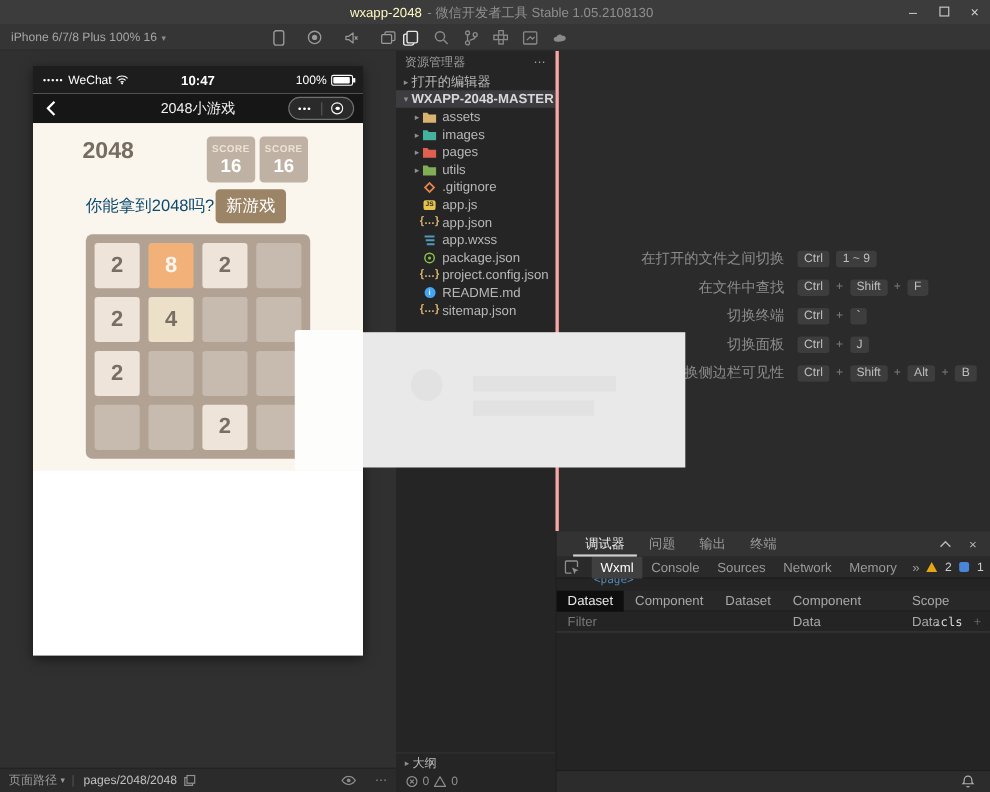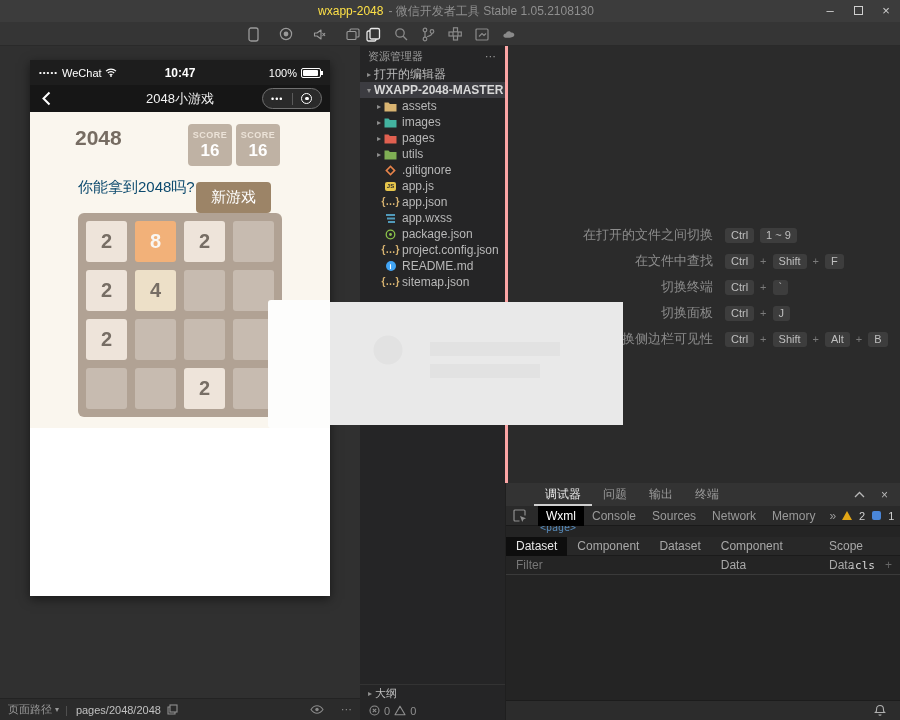--- a/index.html
+++ b/index.html
@@ -6,21 +6,21 @@
   *{box-sizing:border-box;}
   .app{position:relative;width:900px;height:720px;background:#2f2f2f;overflow:hidden;
        font-family:"Liberation Sans","DejaVu Sans",sans-serif;-webkit-font-smoothing:antialiased;}
 
   
   .titlebar{position:absolute;top:0;left:0;right:0;height:22px;background:#3c3c3c;
             display:flex;align-items:center;font-size:12px;color:#c8c8c8;z-index:5;}
   .menus{display:flex;padding-left:4px;}
   .menu-item{padding:0 9px;line-height:22px;cursor:default;white-space:nowrap;}
   .win-title{position:absolute;left:50%;transform:translateX(-50%);white-space:nowrap;font-size:12px;}
-  .win-title .proj{color:#fde047;padding-left:12px;}
+  .win-title .proj{color:#fef9c3;padding-left:12px;}
   .win-title .suffix{color:#8f8f8f;margin-left:5px;}
   .win-controls{position:absolute;right:0;top:0;height:22px;display:flex;align-items:center;}
   .win-btn{width:28px;text-align:center;color:#cfcfcf;font-size:13px;line-height:22px;}
   .win-max{display:inline-block;width:9px;height:9px;border:1px solid #cfcfcf;}
 
   
   .devicebar{position:absolute;top:22px;left:0;right:0;height:24px;background:#353535;
              border-bottom:1px solid #2a2a2a;z-index:4;}
   .device-label{position:absolute;left:10px;top:0;line-height:24px;font-size:11px;color:#a6a6a6;}
   .device-label .caret{font-size:8px;margin-left:4px;color:#8d8d8d;}
@@ -54,22 +54,22 @@
 
   
   .p-game{position:absolute;top:52px;left:0;width:300px;height:316px;background:#faf6ee;}
   .g-title{position:absolute;left:45px;top:14px;font-size:21px;font-weight:bold;color:#766c62;}
   .score-box{position:absolute;top:12px;width:44px;height:42px;background:#bfb2a4;border-radius:4px;
              display:flex;flex-direction:column;align-items:center;justify-content:center;}
   .score-box .lbl{font-size:9px;font-weight:bold;color:#ece3d8;letter-spacing:.5px;}
   .score-box .val{font-size:17px;font-weight:bold;color:#fff;margin-top:1px;}
   .box-score{left:158px;} .box-best{left:206px;}
   .g-question{position:absolute;left:48px;top:66px;font-size:15px;color:#0c4a6e;}
-  .g-newgame{position:absolute;left:166px;top:60px;width:75px;height:31px;background:#9c8467;border-radius:4px;
-             color:#fff;font-size:15px;display:flex;align-items:center;justify-content:center;margin-top:10px;}
+  .g-newgame{position:absolute;left:166px;top:60px;width:64px;height:31px;background:#9c8467;border-radius:4px;
+             color:#fff;font-size:15px;display:flex;align-items:center;justify-content:center;}
   .g-grid{position:absolute;left:48px;top:101px;width:204px;height:204px;background:#b1a294;border-radius:6px;
           display:grid;grid-template-columns:repeat(4,41px);grid-template-rows:repeat(4,41px);gap:8px;padding:8px;}
   .cell{border-radius:3px;background:#c7bbb0;display:flex;align-items:center;justify-content:center;
         font-size:20px;font-weight:bold;}
 
   
   .sim-status{position:absolute;left:0;right:0;bottom:0;height:22px;background:#2b2b2b;border-top:1px solid #232323;
               display:flex;align-items:center;font-size:11px;color:#999;padding:0 8px;}
   .sim-status .caret{font-size:8px;margin:0 6px 0 3px;}
   .sim-status .bar{color:#555;margin-right:8px;}
@@ -95,29 +95,29 @@
   .editor{position:absolute;left:505px;top:46px;right:0;height:437px;background:#2b2b2b;border-left:3px solid #fca5a5;}
   .shortcuts{position:absolute;left:0;right:0;top:176px;}
   .sc-row{display:flex;align-items:center;height:26px;}
   .sc-label{width:205px;text-align:right;color:#8c8c8c;font-size:13px;flex:none;}
   .sc-keys{display:flex;align-items:center;gap:6px;margin-left:12px;}
   .kbd{background:#3d3d3d;color:#bfbfbf;border-radius:3px;font-size:11px;padding:1px 6px;line-height:13px;}
   .plus{color:#7a7a7a;font-size:11px;}
 
   
   .dbg{position:absolute;left:505px;top:483px;right:0;bottom:0;background:#242424;border-left:1px solid #1f1f1f;}
-  .dbg-tabs{height:23px;background:#333;display:flex;align-items:flex-end;padding-left:28px;font-size:12px;color:#9a9a9a;position:relative;}
+  .dbg-tabs{height:23px;background:#333;display:flex;align-items:flex-end;padding-left:15px;font-size:12px;color:#9a9a9a;position:relative;}
   .dbg-tab{padding:0 11px;height:23px;line-height:23px;}
   .dbg-tab.active{color:#e8e8e8;border-bottom:2px solid #cfcfcf;}
   .dbg-tabs .right{position:absolute;right:12px;top:0;height:23px;display:flex;align-items:center;gap:16px;color:#b8b8b8;}
   .dbg-toolbar{height:20px;background:#2a2a2a;border-bottom:1px solid #1a1a1a;display:flex;align-items:center;font-size:12px;color:#9a9a9a;}
   .insp{margin:0 7px;color:#8f8f8f;}
   .tb-div{width:1px;height:14px;background:#444;margin-right:4px;}
   .dt-tab{padding:0 8px;height:20px;line-height:20px;}
-  .dt-tab.active{background:#000000;color:#fff;}
+  .dt-tab.active{background:#404040;color:#fff;}
   .dt-more{padding:0 6px;color:#9a9a9a;}
   .dt-right{margin-left:auto;display:flex;align-items:center;gap:7px;padding-right:8px;}
   .warn-tri{width:0;height:0;border-left:5px solid transparent;border-right:5px solid transparent;border-bottom:9px solid #e2a616;}
   .badge-num{color:#d0d0d0;font-size:11px;}
   .info-sq{width:9px;height:9px;background:#4a86d8;border-radius:2px;}
   .wxml-sliver{height:11px;overflow:hidden;}
   .wxml-sliver span{display:block;transform:translateY(-4px);padding-left:34px;
         font-family:"DejaVu Sans Mono","Liberation Mono",monospace;font-size:10px;color:#5e9bd3;opacity:.85;}
   .style-tabs{height:19px;background:#282828;border-bottom:1px solid #1b1b1b;display:flex;align-items:center;font-size:12px;color:#a8a8a8;}
   .st-tab{padding:0 10px;height:19px;line-height:19px;}
@@ -150,20 +150,23 @@
       <span class="proj">wxapp-2048</span><span class="suffix">- 微信开发者工具 Stable 1.05.2108130</span>
     </div>
     <div class="win-controls">
       <span class="win-btn">–</span>
       <span class="win-btn"><span class="win-max"></span></span>
       <span class="win-btn">×</span>
     </div>
   </div>
 
   <div class="devicebar">
+    <div class="device-label">
+      <span>iPhone 6/7/8 Plus 100% 16</span><span class="caret">▾</span>
+    </div>
     <div class="sim-icons">
       <span class="ico">
         <svg width="11" height="15" viewBox="0 0 11 15">
             <rect x="1" y="1" width="9" height="13" rx="2" fill="none" stroke="#9a9a9a" stroke-width="1.3"></rect>
           </svg>
         </span>
       <span class="ico">
         <svg width="14" height="14" viewBox="0 0 14 14">
             <circle cx="7" cy="7" r="5.6" fill="none" stroke="#9a9a9a" stroke-width="1.2"></circle>
             <circle cx="7" cy="7" r="2.4" fill="#9a9a9a"></circle>

